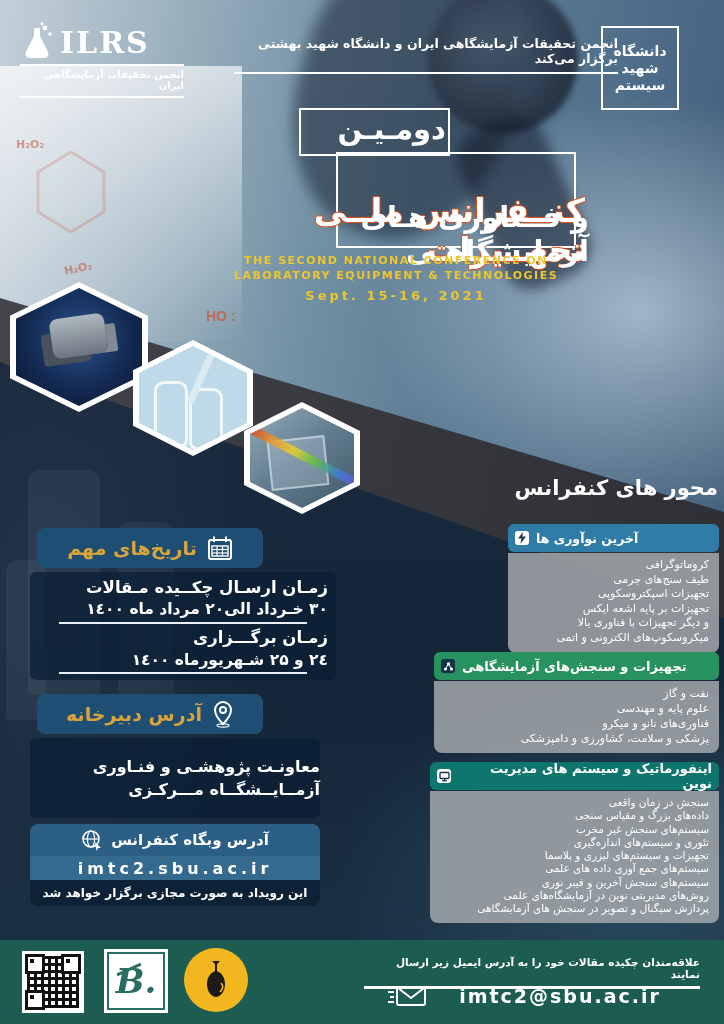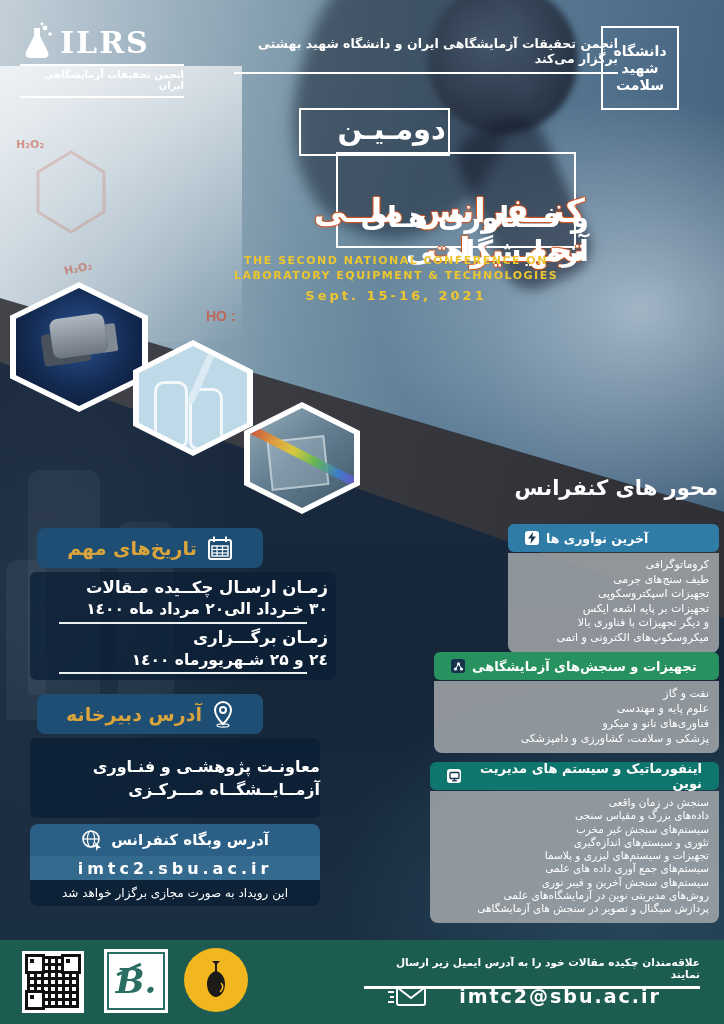--- a/index.html
+++ b/index.html
@@ -103,27 +103,27 @@
   .idiv{height:2px;background:#e9eff3;width:248px;margin:0 auto;}
   .addr-head{top:694px;}
   .addr-body{top:738px;height:80px;display:flex;flex-direction:column;justify-content:center;gap:4px;
     font-size:16px;font-weight:bold;}
   .web-head{position:absolute;left:30px;top:824px;width:290px;height:32px;background:#2b5f85;border-radius:8px 8px 0 0;
     display:flex;align-items:center;justify-content:center;gap:8px;color:#fff;font-size:15px;font-weight:bold;}
   .web-url{position:absolute;left:30px;top:856px;width:290px;height:24px;background:#356a8f;
     display:flex;align-items:center;justify-content:center;color:#fff;font-size:16px;font-weight:bold;letter-spacing:4px;}
   .web-note{position:absolute;left:30px;top:880px;width:290px;height:26px;background:rgba(12,33,54,.88);
     border-radius:0 0 8px 8px;display:flex;align-items:center;justify-content:center;color:#fff;
-    font-size:12px;font-weight:normal;}
+    font-size:12px;font-weight:bold;}
 
   
   .topics-title{position:absolute;left:468px;top:476px;width:250px;text-align:right;color:#fff;
     font-size:21px;font-weight:bold;}
   .tpbox{position:absolute;}
-  .tphead{height:28px;border-radius:6px;display:flex;align-items:center;gap:7px;padding:0 17px;
+  .tphead{height:28px;border-radius:6px;display:flex;align-items:center;gap:7px;padding:0 7px;
     color:#fff;font-weight:bold;}
   .tpicon{width:14px;height:14px;border-radius:3px;flex:0 0 auto;display:flex;align-items:center;justify-content:center;}
   .tpbody{background:rgba(163,168,172,.85);border-radius:0 0 8px 8px;margin-top:1px;
     padding:5px 10px 7px;color:#fff;text-align:right;}
   .tp1{left:508px;top:524px;width:211px;}
   .tp1 .tphead{background:#2f7ca6;font-size:12.5px;}
   .tp1 .t-item{font-size:11px;line-height:14.6px;}
   .tp2{left:434px;top:652px;width:285px;}
   .tp2 .tphead{background:#27915f;font-size:13px;}
   .tp2 .t-item{font-size:11px;line-height:15px;}
@@ -209,21 +209,21 @@
       <span class="ilrs-acronym">ILRS</span>
     </div>
     <div class="ilrs-rule"></div>
     <div class="ilrs-sub rtl">انجمن تحقیقات آزمایشگاهی ایران</div>
     <div class="ilrs-rule"></div>
   </div>
 
   <div class="sbu">
     <span class="rtl">دانشگاه</span>
     <span class="rtl">شهید</span>
-    <span class="rtl">سلامت</span>
+    <span class="rtl">سیستم</span>
   </div>
 
   <div class="tbox tbox1"></div>
   <div class="tbox tbox2"></div>
   <div class="title-l1 rtl">دومـیـن</div>
   <div class="title-l2 rtl">کنــفرانس ملــی تجهــیزات</div>
   <div class="title-l3 rtl">و فــناوری هـای آزمایشگاهـی</div>
   <div class="title-en">
     <div>THE SECOND NATIONAL CONFERENCE ON</div>
     <div>LABORATORY EQUIPMENT &amp; TECHNOLOGIES</div>

